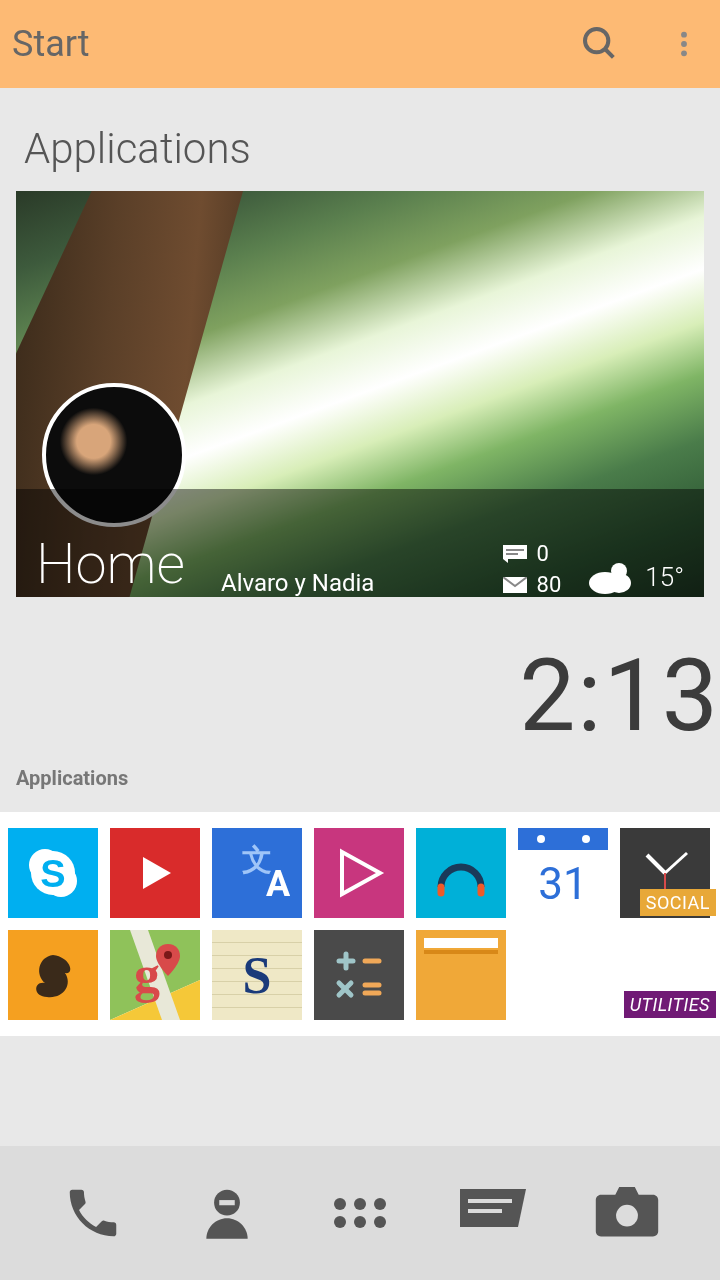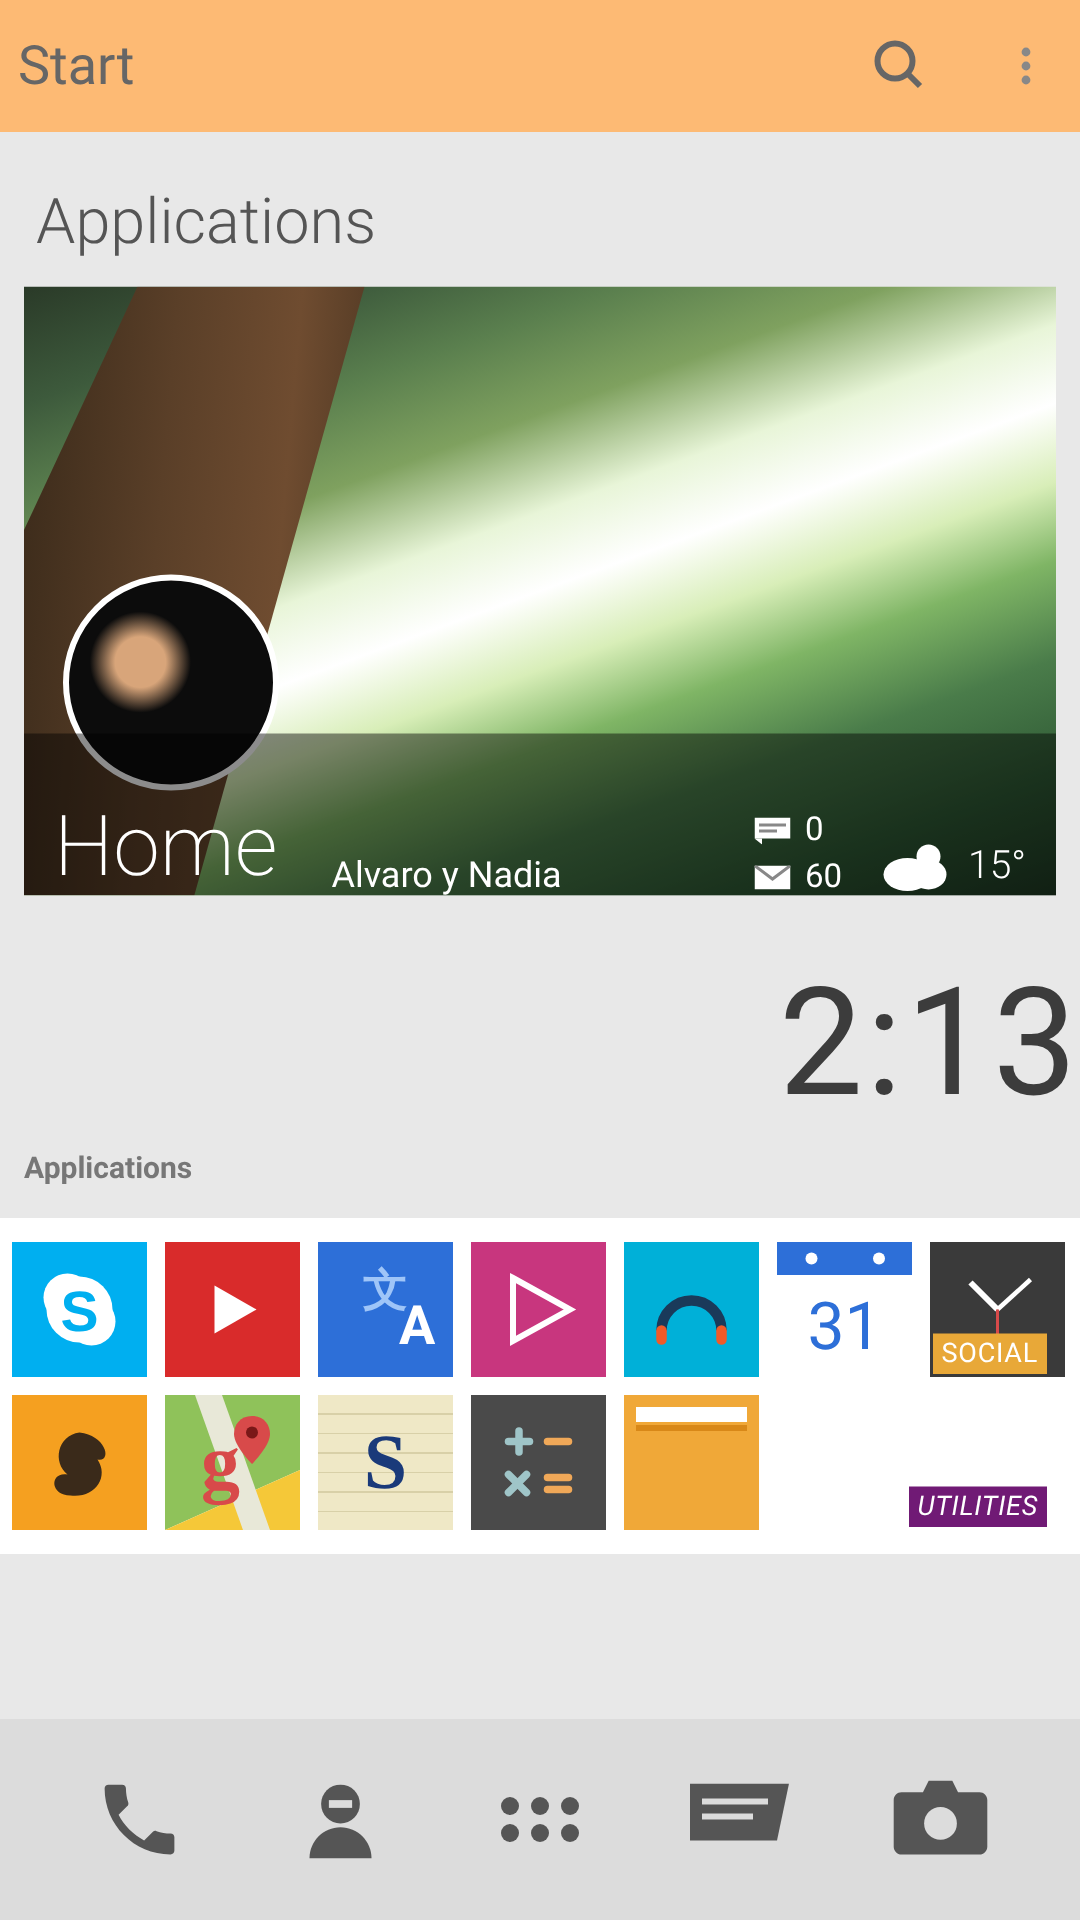--- a/index.html
+++ b/index.html
@@ -24,21 +24,21 @@
   .stat-row { display: flex; align-items: center; gap: 10px; font-size: 22px; }
   .weather { display: flex; align-items: center; gap: 10px; font-size: 26px; font-weight: 300; }
   
   .clock { text-align: right; font-size: 100px; font-weight: 400; color: #3c3c3c; padding: 40px 0 12px; letter-spacing: 2px; }
   
   .apps-title { font-size: 20px; color: #777; font-weight: 700; padding: 0 16px 22px; }
   
   .apps-panel { background: #fff; padding: 16px 8px; display: flex; flex-wrap: wrap; gap: 12px; position: relative; }
   .app { width: 90px; height: 90px; display: flex; align-items: center; justify-content: center; font-weight: bold; color: #fff; position: relative; }
   
-  .badge { position: absolute; right: 22px; font-size: 18px; color: #fff; padding: 3px 6px; letter-spacing: 0.5px; }
+  .badge { position: absolute; right: 4px; font-size: 18px; color: #fff; padding: 3px 6px; letter-spacing: 0.5px; }
   .badge-social { background: #e8a838; bottom: 120px; }
   .badge-util { background: #701a75; bottom: 18px; font-style: italic; }
   
   .dock { position: absolute; bottom: 0; left: 0; right: 0; height: 134px; background: #dcdcdc; display: flex; justify-content: space-evenly; align-items: center; }
   .dock-btn { width: 80px; height: 80px; display: flex; align-items: center; justify-content: center; }
   .dock svg { fill: #555; }
 
   
   .bg-skype { background:#00aff0; }
   .bg-youtube { background:#d92b2b; }
@@ -90,21 +90,21 @@
             <rect x="3" y="4" width="18" height="2" fill="#888"></rect>
             <rect x="3" y="8" width="12" height="2" fill="#888"></rect>
           </svg>
         <span>0</span>
       </div>
       <div class="stat-row">
         <svg width="24" height="16" viewBox="0 0 24 16">
             <rect x="0" y="0" width="24" height="16" fill="#fff"></rect>
             <polyline points="0,0 12,9 24,0" fill="none" stroke="#888" stroke-width="2"></polyline>
           </svg>
-        <span>60</span>
+        <span>80</span>
       </div>
     </div>
     <div class="weather">
       <svg width="50" height="40" viewBox="0 0 50 40" fill="#fff">
           <circle cx="34" cy="14" r="8"></circle>
           <ellipse cx="20" cy="26" rx="16" ry="11"></ellipse>
           <ellipse cx="34" cy="26" rx="12" ry="10"></ellipse>
         </svg>
       <span>15°</span>
     </div>

